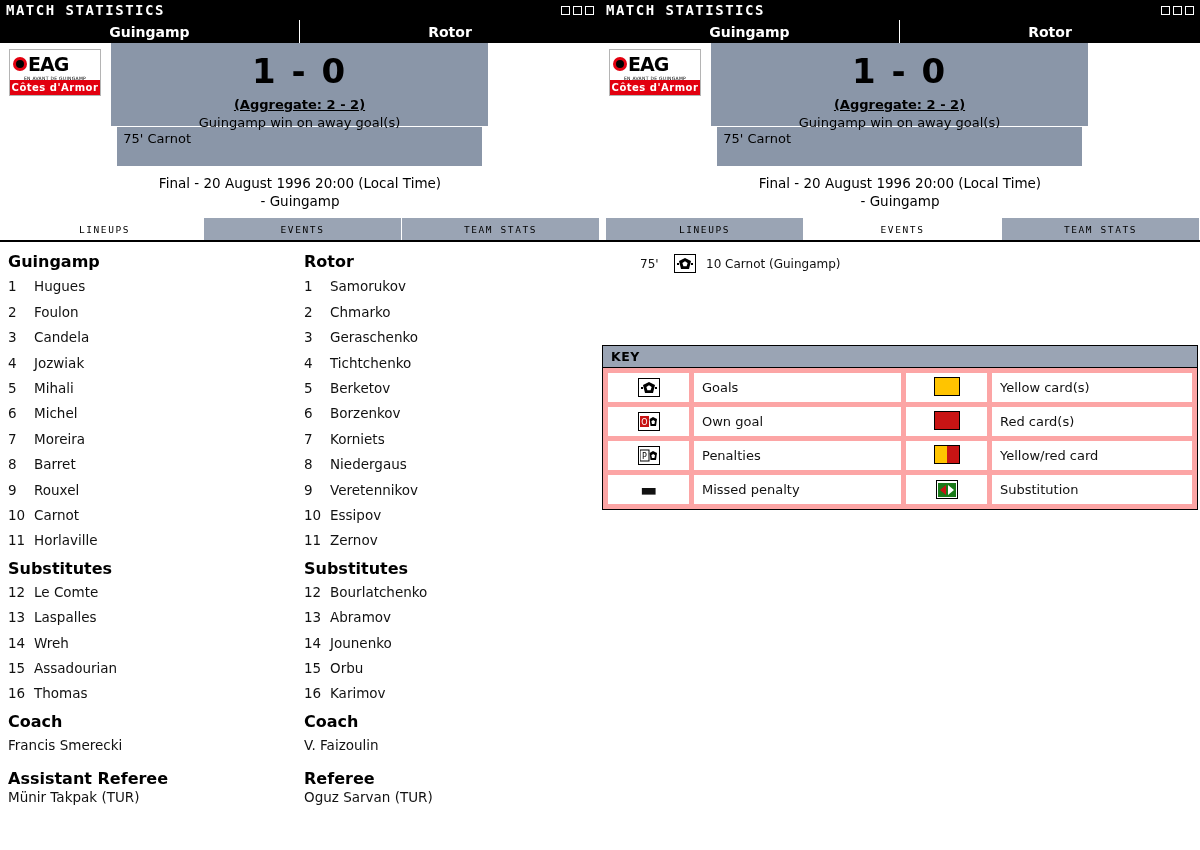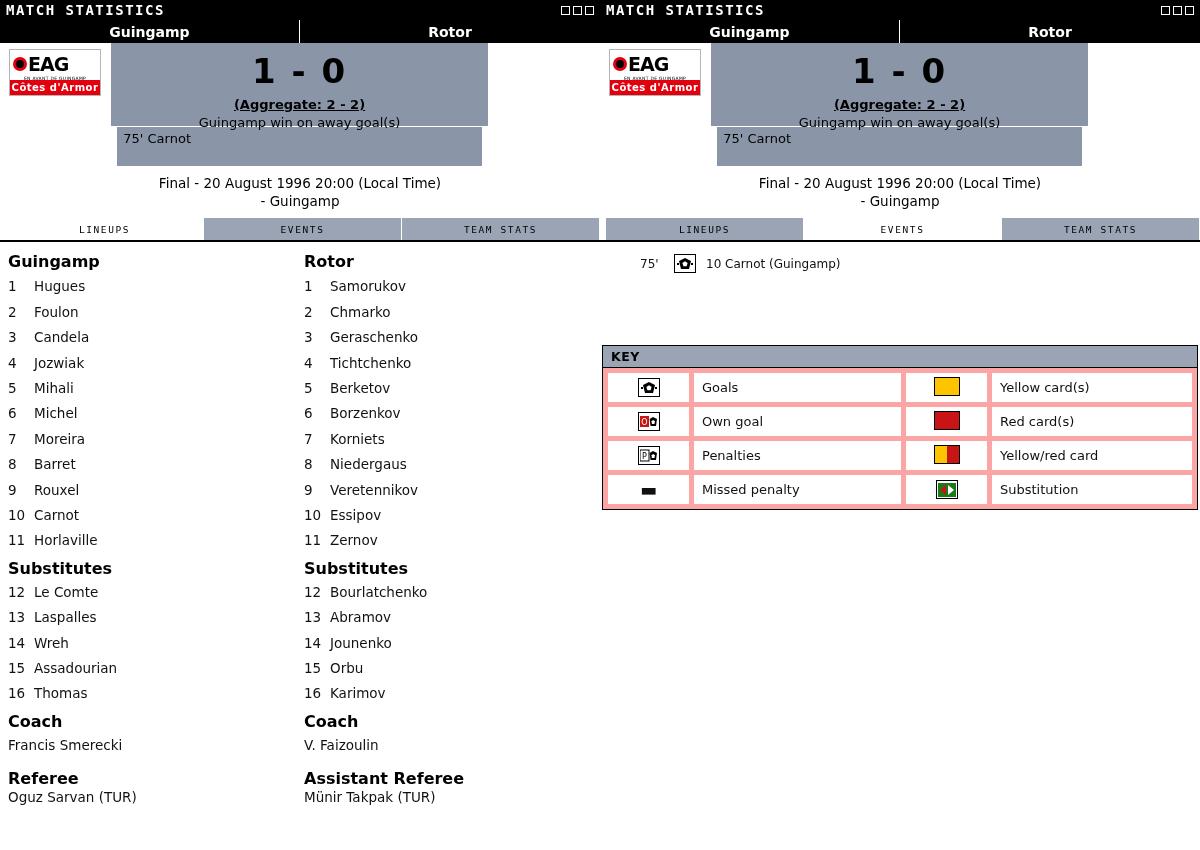--- a/index.html
+++ b/index.html
@@ -443,26 +443,26 @@
               <span>Karimov</span>
             </li>
         </ul>
         <div class="sechead">Coach</div>
         <div class="coachname">V. Faizoulin</div>
       </div>
     </div>
 
     <div class="offic">
       <div class="officcol">
+        <div class="offichead">Assistant Referee</div>
+        <div class="officname">Münir Takpak (TUR)</div>
+      </div>
+      <div class="officcol">
         <div class="offichead">Referee</div>
         <div class="officname">Oguz Sarvan (TUR)</div>
-      </div>
-      <div class="officcol">
-        <div class="offichead">Assistant Referee</div>
-        <div class="officname">Münir Takpak (TUR)</div>
       </div>
     </div>
   </div>
 
   <div class="panel right">
 
     <div class="titlebar">
       <span class="ttl">MATCH STATISTICS</span>
       <span class="winbtns">
         <i></i>

